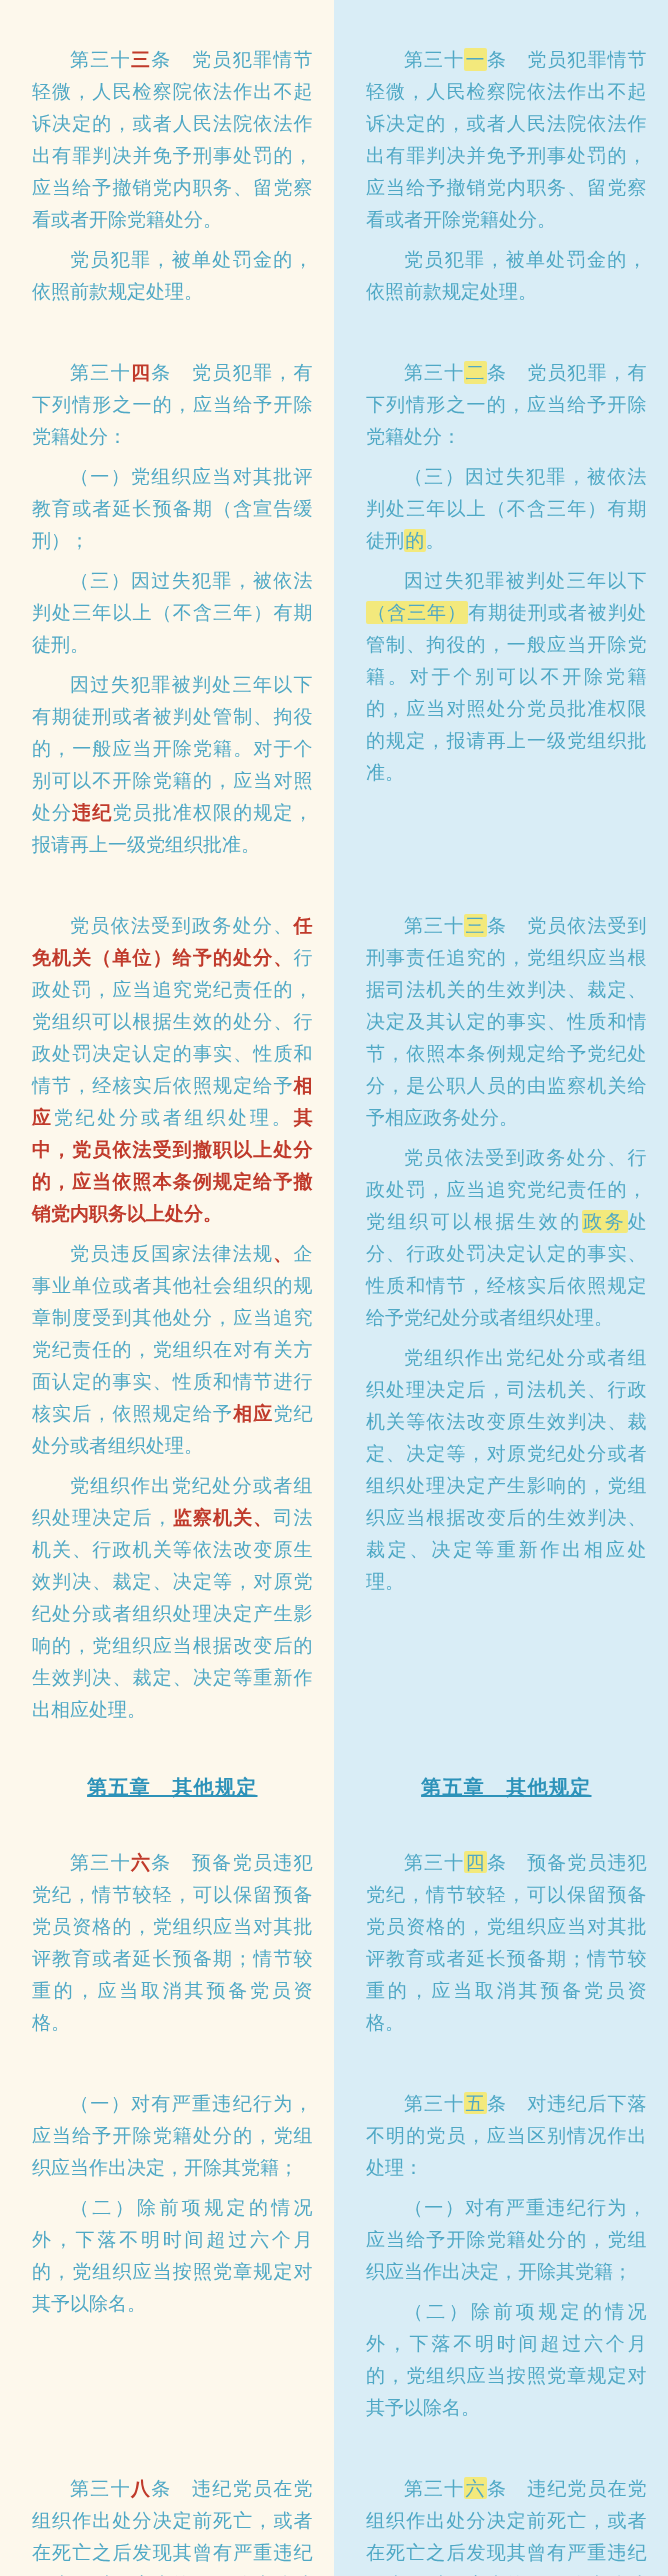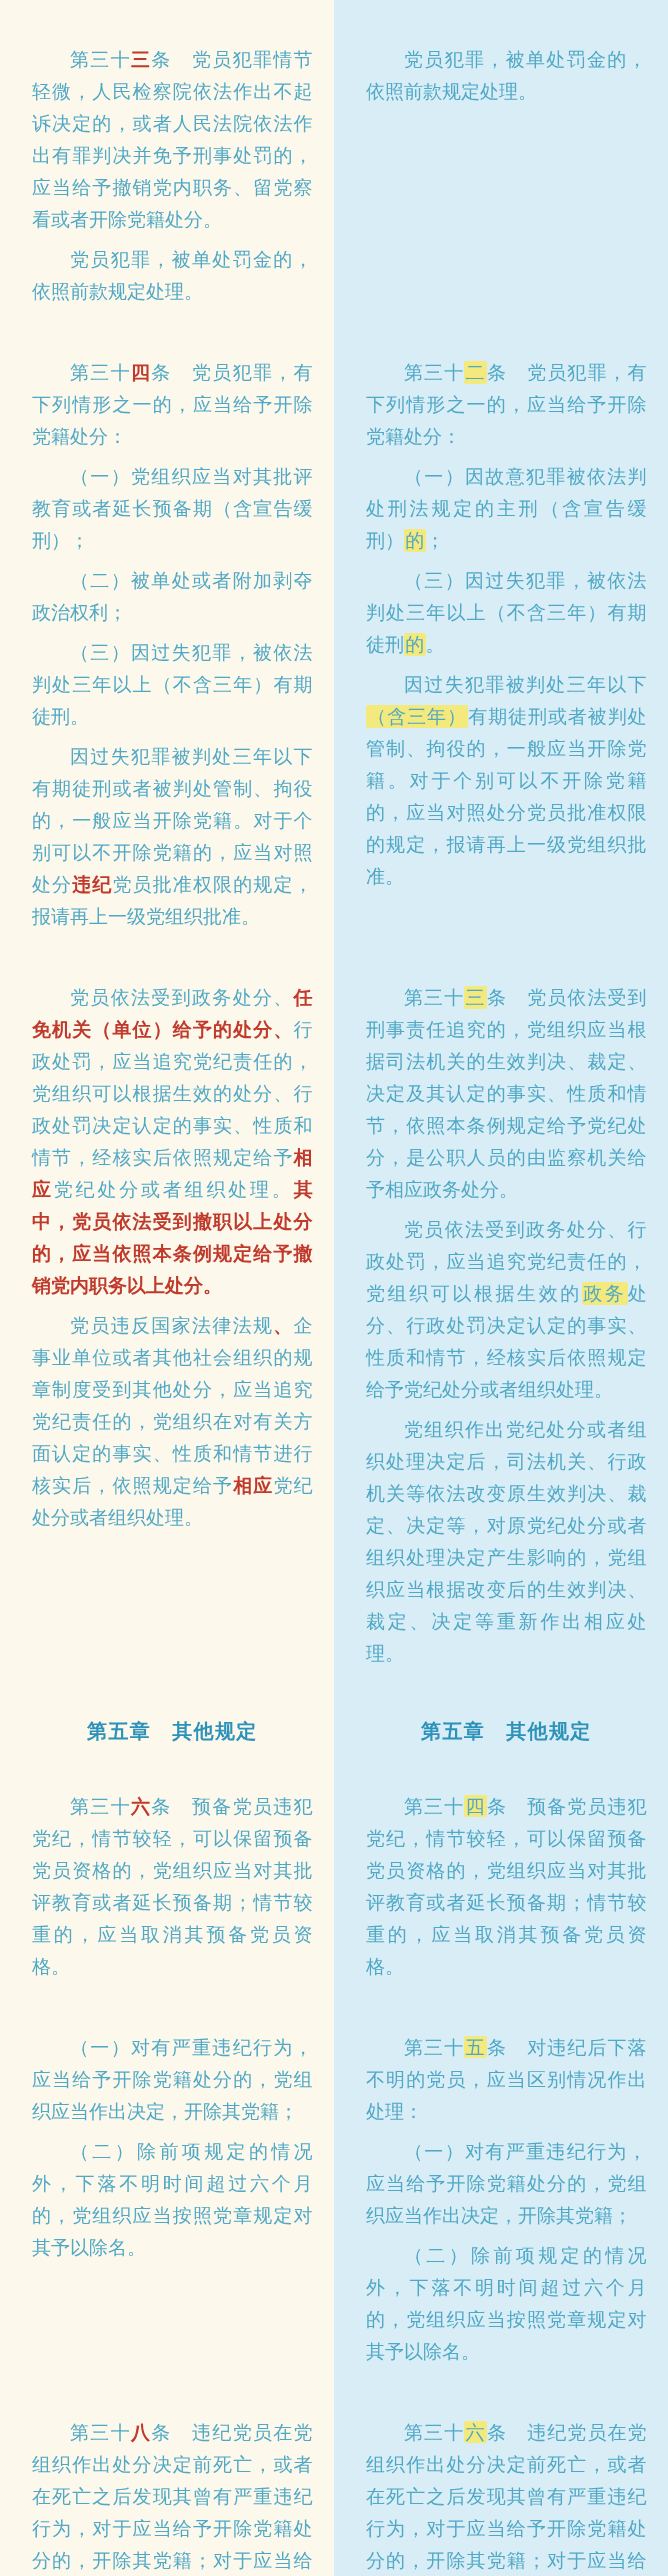--- a/index.html
+++ b/index.html
@@ -48,57 +48,58 @@
   }
 
   .cell.chapter { padding-top: 37px; padding-bottom: 2.7px; text-align: center; }
   .chapter-heading {
     margin: 0;
     font-size: 20px;
     font-weight: 700;
     color: var(--heading);
     letter-spacing: 1.3px;
     text-indent: 0;
+    text-decoration: underline;
   }
 </style>
 </head>
 <body>
 
 <div class="bg-strip left"></div>
 <div class="bg-strip right"></div>
 
 <div id="content">
     <div class="row">
       <div class="cell left">
         <p>第三十<span class="rm">三</span>条　党员犯罪情节轻微，人民检察院依法作出不起诉决定的，或者人民法院依法作出有罪判决并免予刑事处罚的，应当给予撤销党内职务、留党察看或者开除党籍处分。</p>
         <p>党员犯罪，被单处罚金的，依照前款规定处理。</p>
       </div>
       <div class="cell right">
+        <p>第三十<span class="ad">一</span>条　党员犯罪情节轻微，人民检察院依法作出不起诉决定的，或者人民法院依法作出有罪判决并免予刑事处罚的，应当给予撤销党内职务、留党察看或者开除党籍处分。</p>
         <p>党员犯罪，被单处罚金的，依照前款规定处理。</p>
       </div>
     </div>
     <div class="row">
       <div class="cell left">
         <p>第三十<span class="rm">四</span>条　党员犯罪，有下列情形之一的，应当给予开除党籍处分：</p>
         <p>（一）党组织应当对其批评教育或者延长预备期（含宣告缓刑）；</p>
-        <p>（二）被单处或者附加剥夺政治权利；</p>
         <p>（三）因过失犯罪，被依法判处三年以上（不含三年）有期徒刑。</p>
         <p>因过失犯罪被判处三年以下有期徒刑或者被判处管制、拘役的，一般应当开除党籍。对于个别可以不开除党籍的，应当对照处分<span class="rm">违纪</span>党员批准权限的规定，报请再上一级党组织批准。</p>
       </div>
       <div class="cell right">
         <p>第三十<span class="ad">二</span>条　党员犯罪，有下列情形之一的，应当给予开除党籍处分：</p>
-        <p>（一）因故意犯罪被依法判处刑法规定的主刑（含宣告缓刑）<span class="ad">的</span>；</p>
         <p>（三）因过失犯罪，被依法判处三年以上（不含三年）有期徒刑<span class="ad">的</span>。</p>
         <p>因过失犯罪被判处三年以下<span class="ad">（含三年）</span>有期徒刑或者被判处管制、拘役的，一般应当开除党籍。对于个别可以不开除党籍的，应当对照处分党员批准权限的规定，报请再上一级党组织批准。</p>
       </div>
     </div>
     <div class="row">
       <div class="cell left">
         <p>党员依法受到政务处分、<span class="rm">任免机关（单位）给予的处分、</span>行政处罚，应当追究党纪责任的，党组织可以根据生效的处分、行政处罚决定认定的事实、性质和情节，经核实后依照规定给予<span class="rm">相应</span>党纪处分或者组织处理。<span class="rm">其中，党员依法受到撤职以上处分的，应当依照本条例规定给予撤销党内职务以上处分。</span></p>
         <p>党员违反国家法律法规<span class="rm">、</span>企事业单位或者其他社会组织的规章制度受到其他处分，应当追究党纪责任的，党组织在对有关方面认定的事实、性质和情节进行核实后，依照规定给予<span class="rm">相应</span>党纪处分或者组织处理。</p>
+        <p>党组织作出党纪处分或者组织处理决定后，<span class="rm">监察机关、</span>司法机关、行政机关等依法改变原生效判决、裁定、决定等，对原党纪处分或者组织处理决定产生影响的，党组织应当根据改变后的生效判决、裁定、决定等重新作出相应处理。</p>
       </div>
       <div class="cell right">
         <p>第三十<span class="ad">三</span>条　党员依法受到刑事责任追究的，党组织应当根据司法机关的生效判决、裁定、决定及其认定的事实、性质和情节，依照本条例规定给予党纪处分，是公职人员的由监察机关给予相应政务处分。</p>
         <p>党员依法受到政务处分、行政处罚，应当追究党纪责任的，党组织可以根据生效的<span class="ad">政务</span>处分、行政处罚决定认定的事实、性质和情节，经核实后依照规定给予党纪处分或者组织处理。</p>
         <p>党组织作出党纪处分或者组织处理决定后，司法机关、行政机关等依法改变原生效判决、裁定、决定等，对原党纪处分或者组织处理决定产生影响的，党组织应当根据改变后的生效判决、裁定、决定等重新作出相应处理。</p>
       </div>
     </div>
     <div class="row">
       <div class="cell left chapter">
         <h2 class="chapter-heading">第五章　其他规定</h2>

